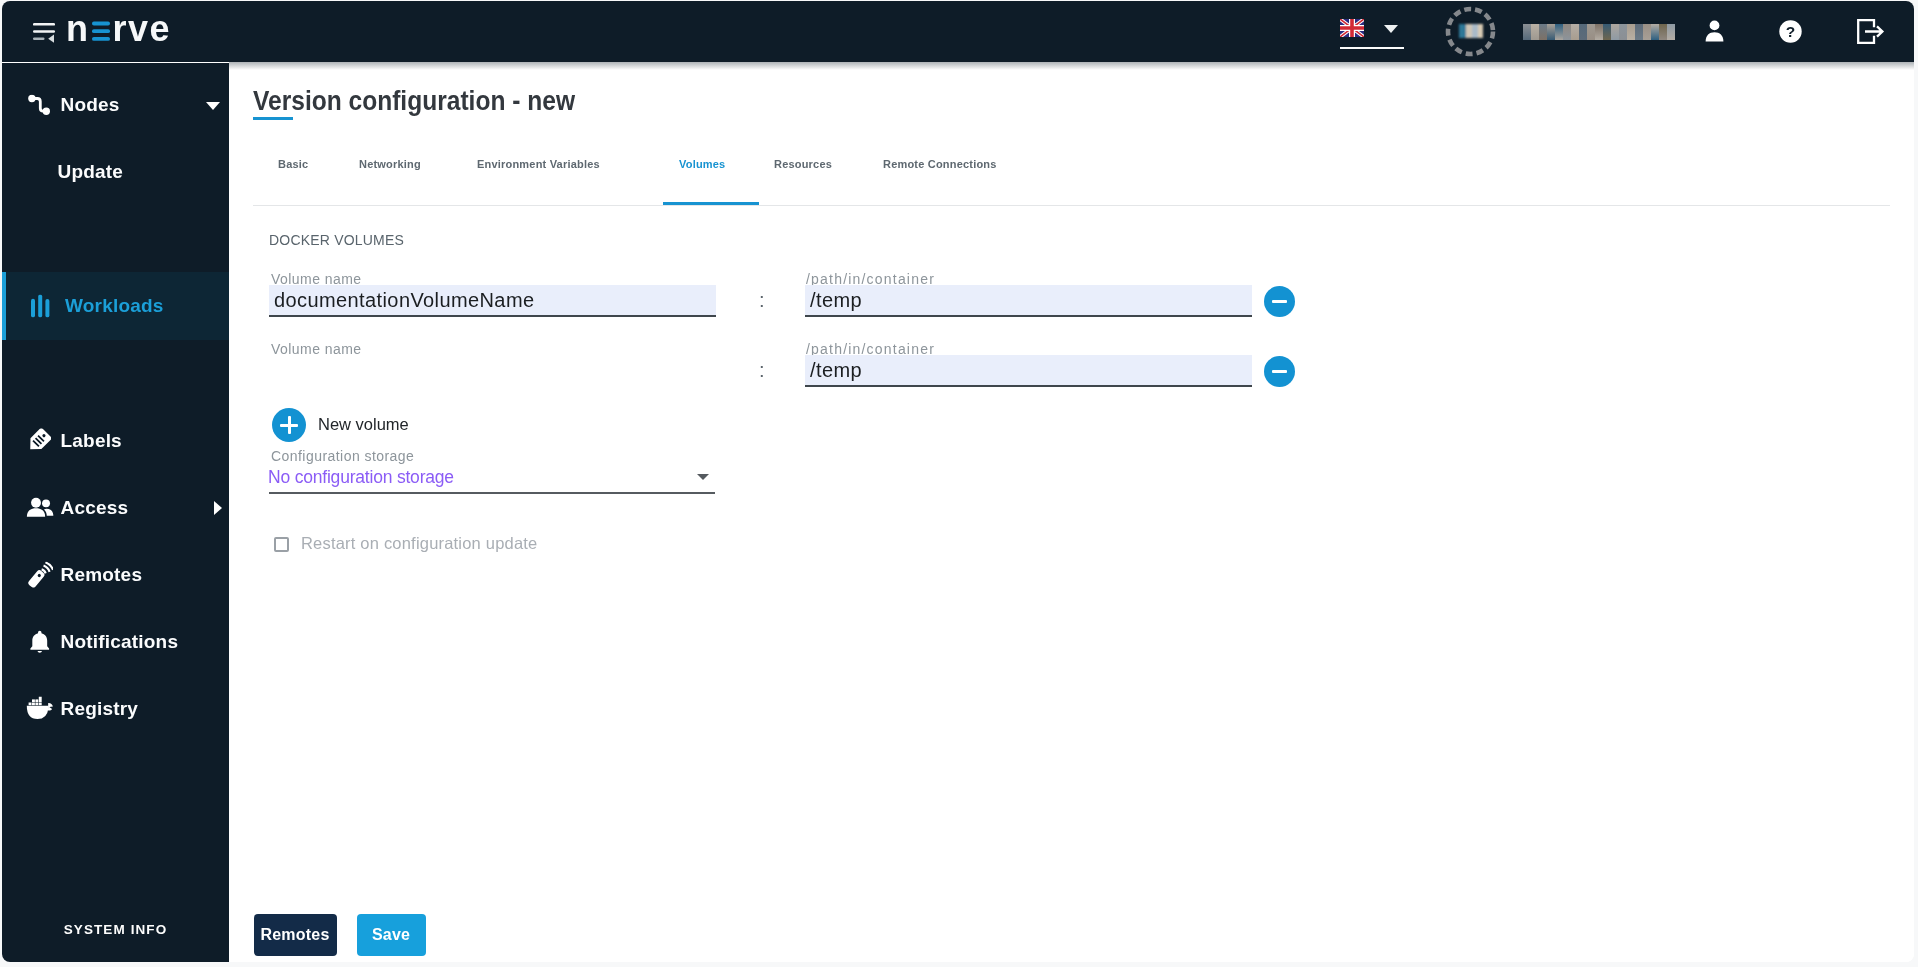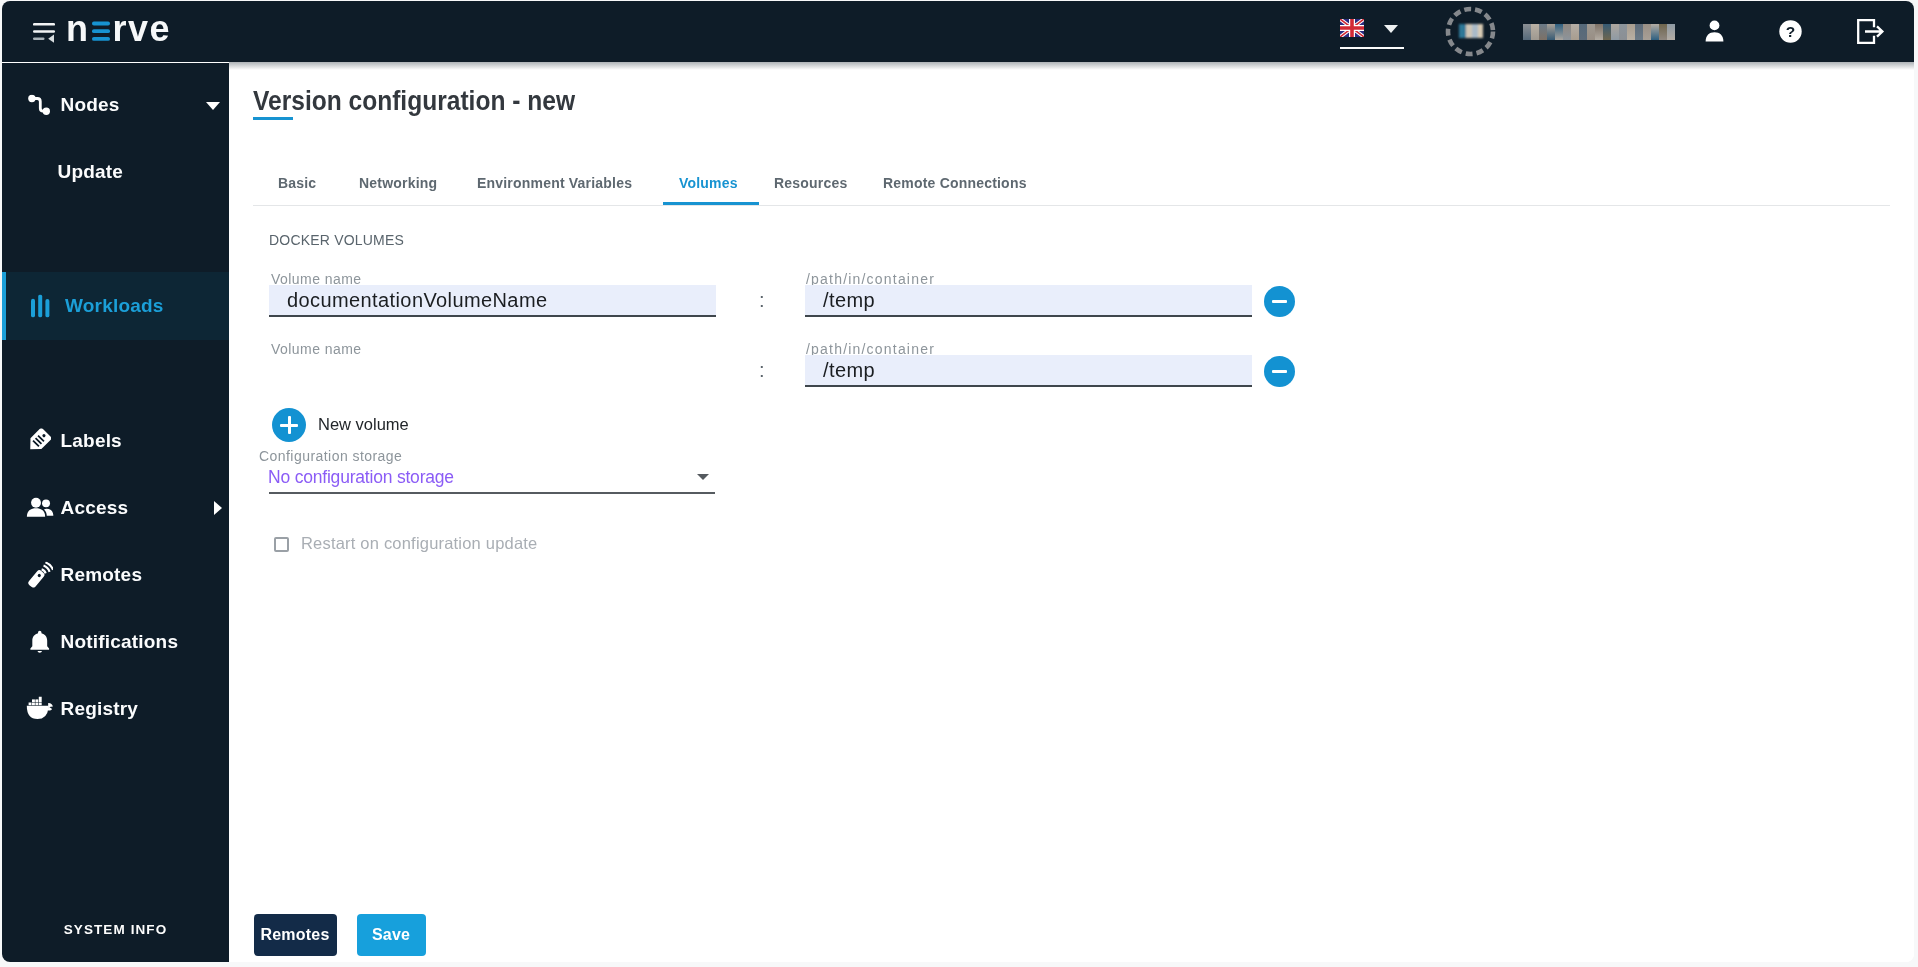--- a/index.html
+++ b/index.html
@@ -14,27 +14,27 @@
   .navitem .lbl { position:absolute; left:58.5px; top:50%; transform:translateY(-50%); font-size:19px; font-weight:700; letter-spacing:0.2px; }
   .navitem .ic { position:absolute; left:27px; top:50%; transform:translateY(-50%); }
   .caret-down { position:absolute; right:9px; top:50%; margin-top:-3px; width:0; height:0; border-left:7px solid transparent; border-right:7px solid transparent; border-top:8px solid #fff; }
   .caret-right { position:absolute; right:7px; top:50%; margin-top:-7px; width:0; height:0; border-top:7px solid transparent; border-bottom:7px solid transparent; border-left:8px solid #fff; }
   .active-row { background:#0d2635; }
   .active-row::before { content:""; position:absolute; left:0; top:0; width:4px; height:100%; background:#1b9fd8; }
   .active-row .lbl { color:#1b9fd8; left:63px; }
   .sysinfo { position:absolute; left:0; width:227px; text-align:center; top:859px; color:#fdfdfd; font-size:13.5px; font-weight:700; letter-spacing:1.1px; }
   h1 { position:absolute; left:251px; top:84px; font-size:28px; font-weight:700; color:#33383e; transform:scaleX(0.877); transform-origin:left top; white-space:nowrap; }
   .h1line { position:absolute; left:251px; top:116px; width:40px; height:3px; background:#1793d1; }
-  .tab { position:absolute; top:174px; font-size:14px; font-weight:700; color:#5e6870; letter-spacing:0.2px; }
+  .tab { position:absolute; top:157px; font-size:11px; font-weight:700; color:#5e6870; letter-spacing:0.2px; }
   .tab.active { color:#1793d1; }
   .tabline { position:absolute; left:251px; top:203.5px; width:1637px; height:1px; background:#e4e6e8; }
   .tabind { position:absolute; left:661px; top:200.5px; width:96px; height:3px; background:#1793d1; }
   .seclbl { position:absolute; left:267px; top:231px; font-size:14px; color:#59646c; letter-spacing:0.2px; }
   .flabel { position:absolute; font-size:14px; color:#8d959b; letter-spacing:0.45px; }
-  .finput { position:absolute; height:32px; background:#e9eefb; border-bottom:2px solid #3f464c; font-size:20px; color:#1b1e21; line-height:30px; padding-left:18px; letter-spacing:0.4px; }
+  .finput { position:absolute; height:32px; background:#e9eefb; border-bottom:2px solid #3f464c; font-size:20px; color:#1b1e21; line-height:30px; padding-left:5px; letter-spacing:0.4px; }
   .colon { position:absolute; font-size:20px; color:#5b646b; }
   .roundbtn { position:absolute; border-radius:50%; background:#1392d2; }
   .minus { width:31px; height:31px; }
   .minus::after { content:""; position:absolute; left:8px; top:14px; width:15px; height:3px; background:#fff; border-radius:1px; }
   .plus { width:34px; height:34px; }
   .plus::before { content:""; position:absolute; left:8px; top:15.5px; width:18px; height:3px; background:#fff; border-radius:1px; }
   .plus::after { content:""; position:absolute; left:15.5px; top:8px; width:3px; height:18px; background:#fff; border-radius:1px; }
   .selline { position:absolute; left:267px; top:490.5px; width:446px; height:2px; background:#565b60; }
   .selcaret { position:absolute; left:695px; top:472.5px; width:0; height:0; border-left:6px solid transparent; border-right:6px solid transparent; border-top:6px solid #555a5f; }
   .checkbox { position:absolute; left:271.5px; top:535.5px; width:15px; height:15px; border:2px solid #9aa0a6; border-radius:2px; }
@@ -228,21 +228,21 @@
 
   <div class="flabel" style="left:269px;top:340px;">Volume name</div>
   <div class="colon" style="left:757px;top:358px;">:</div>
   <div class="flabel" style="left:804px;top:340px;letter-spacing:1.2px;">/path/in/container</div>
   <div class="finput" style="left:803px;top:354px;width:447px;">/temp</div>
   <div class="roundbtn minus" style="left:1261.5px;top:354.5px;"></div>
 
   <div class="roundbtn plus" style="left:270px;top:407px;"></div>
   <div class="abs" style="left:316px;top:414px;font-size:16.5px;color:#22262a;">New volume</div>
 
-  <div class="flabel" style="left:257px;top:447px;">Configuration storage</div>
+  <div class="flabel" style="left:269px;top:447px;">Configuration storage</div>
   <div class="abs" style="left:266px;top:466px;font-size:17.5px;letter-spacing:-0.2px;color:#8b5cf6;">No configuration storage</div>
   <div class="selcaret"></div>
   <div class="selline"></div>
 
   <div class="checkbox"></div>
   <div class="abs" style="left:299px;top:533px;font-size:16.5px;letter-spacing:0.2px;color:#a9aeb4;">Restart on configuration update</div>
 
   <div class="btn cancel">Remotes</div>
   <div class="btn save">Save</div>
 </div>

